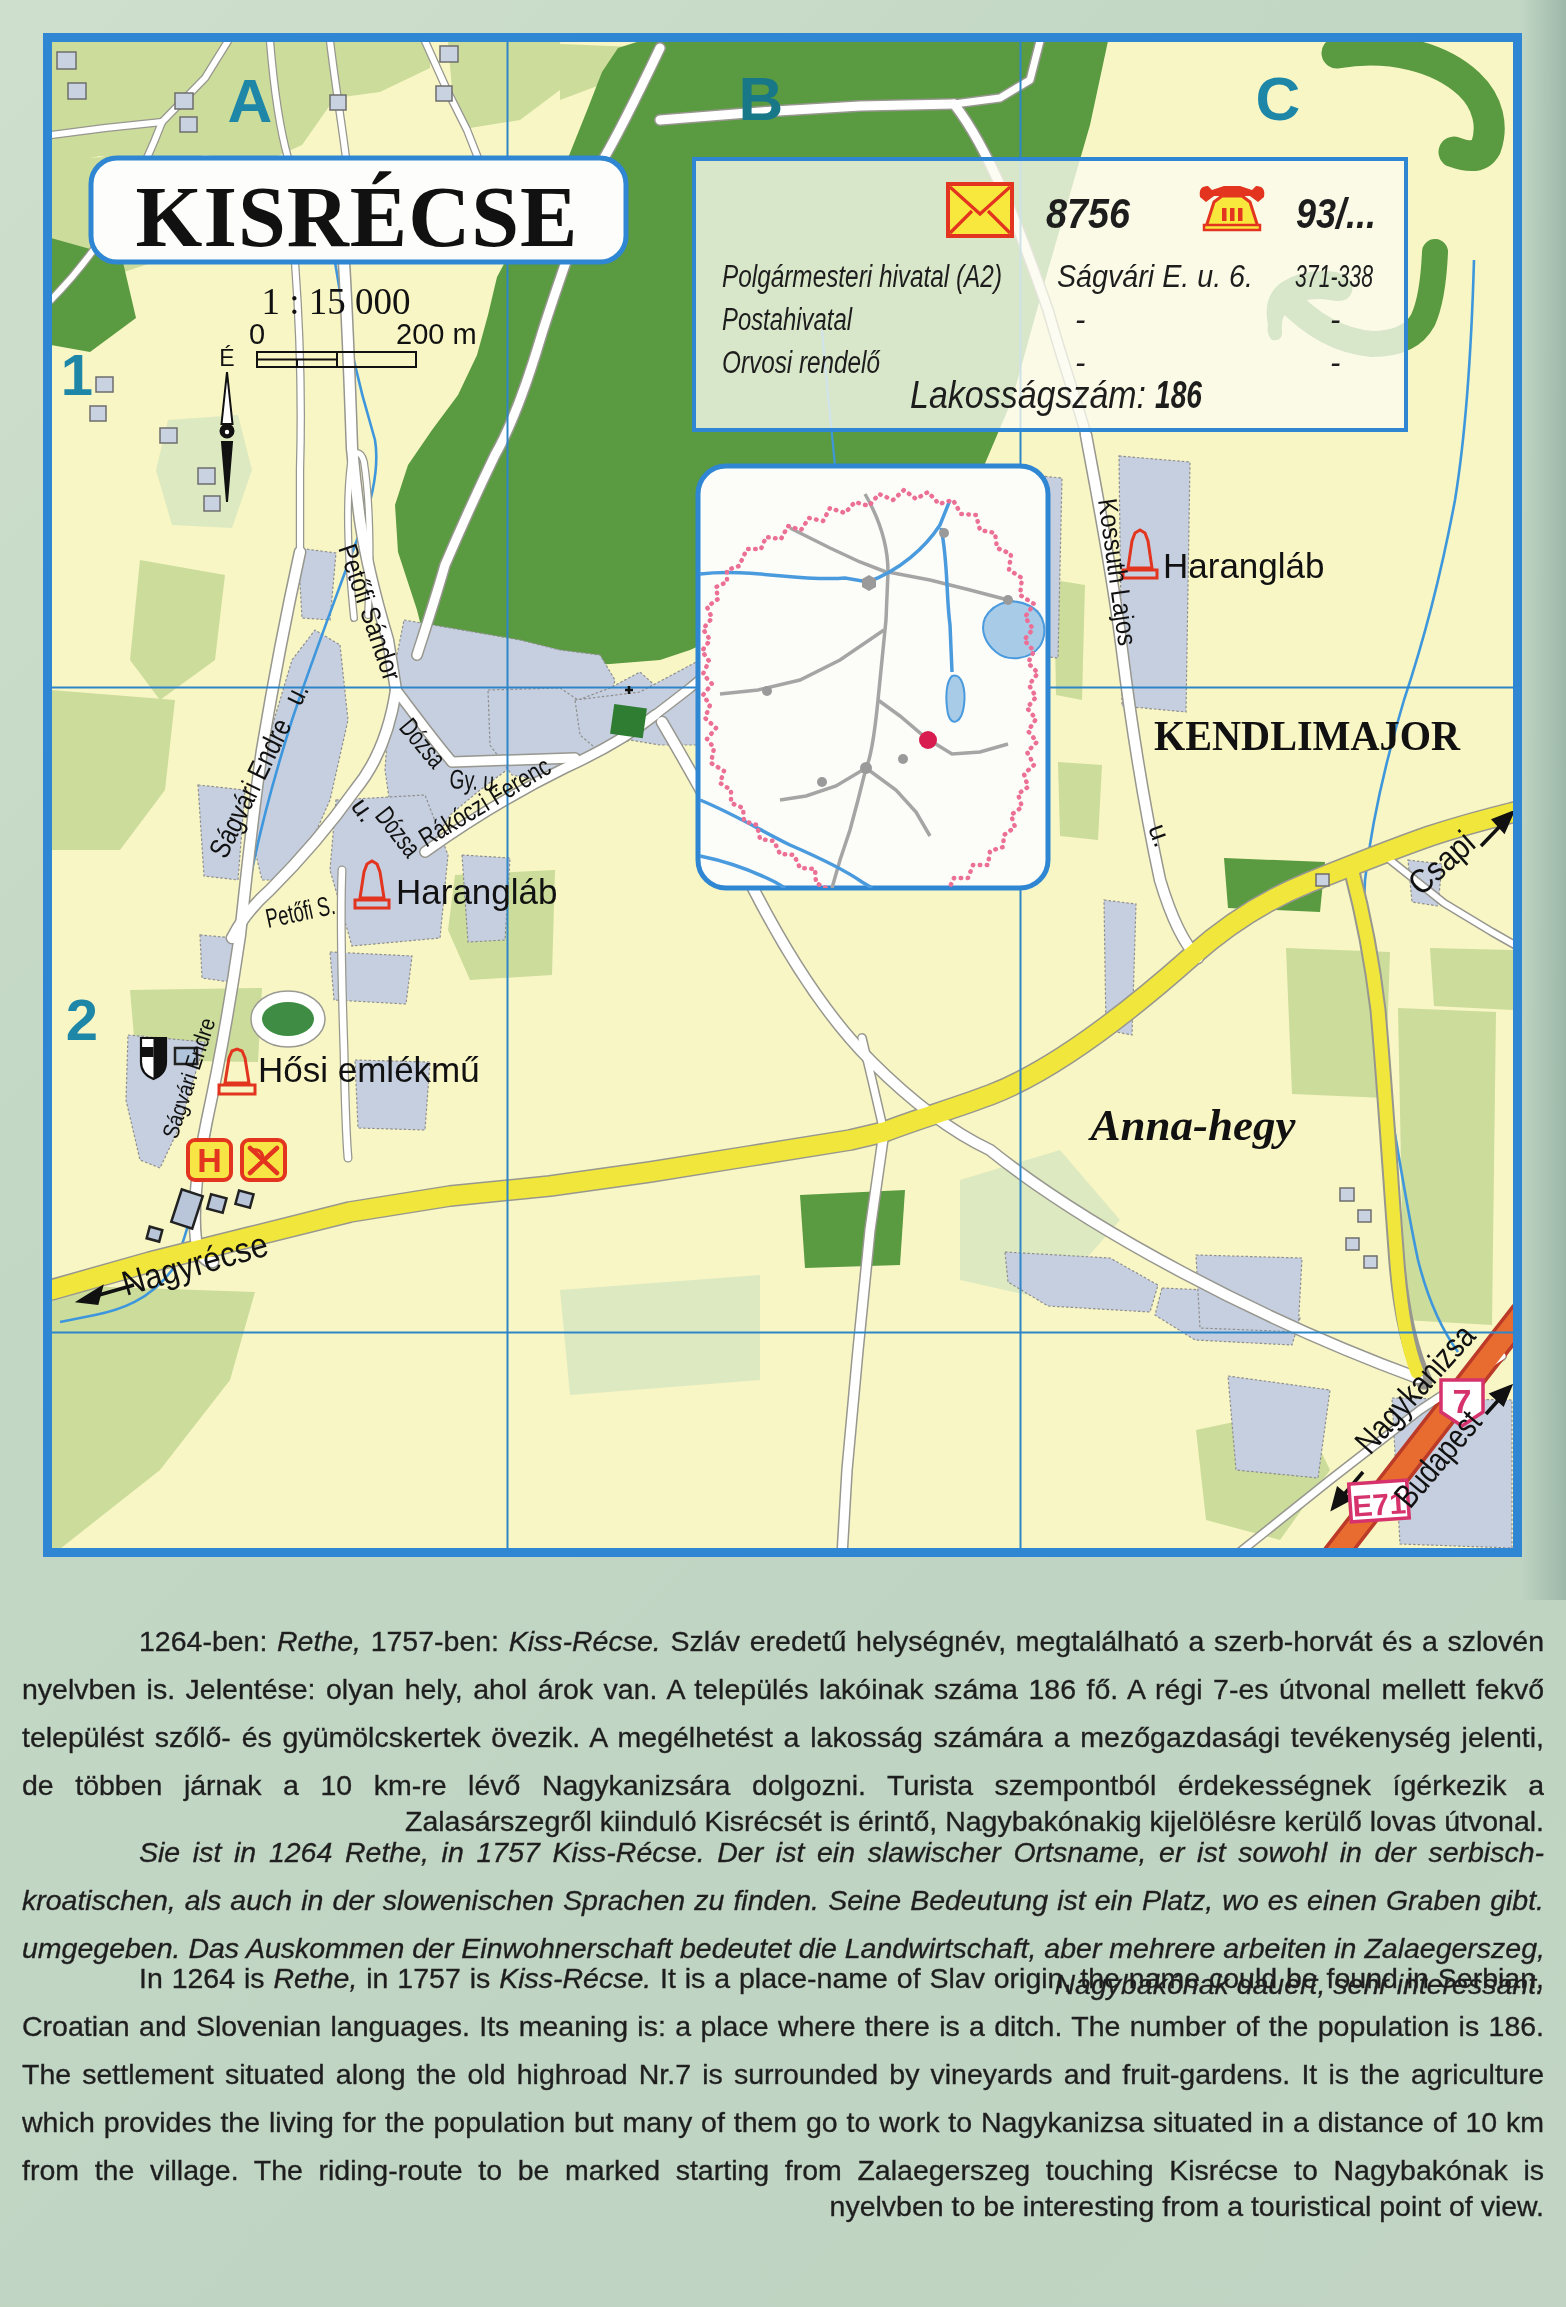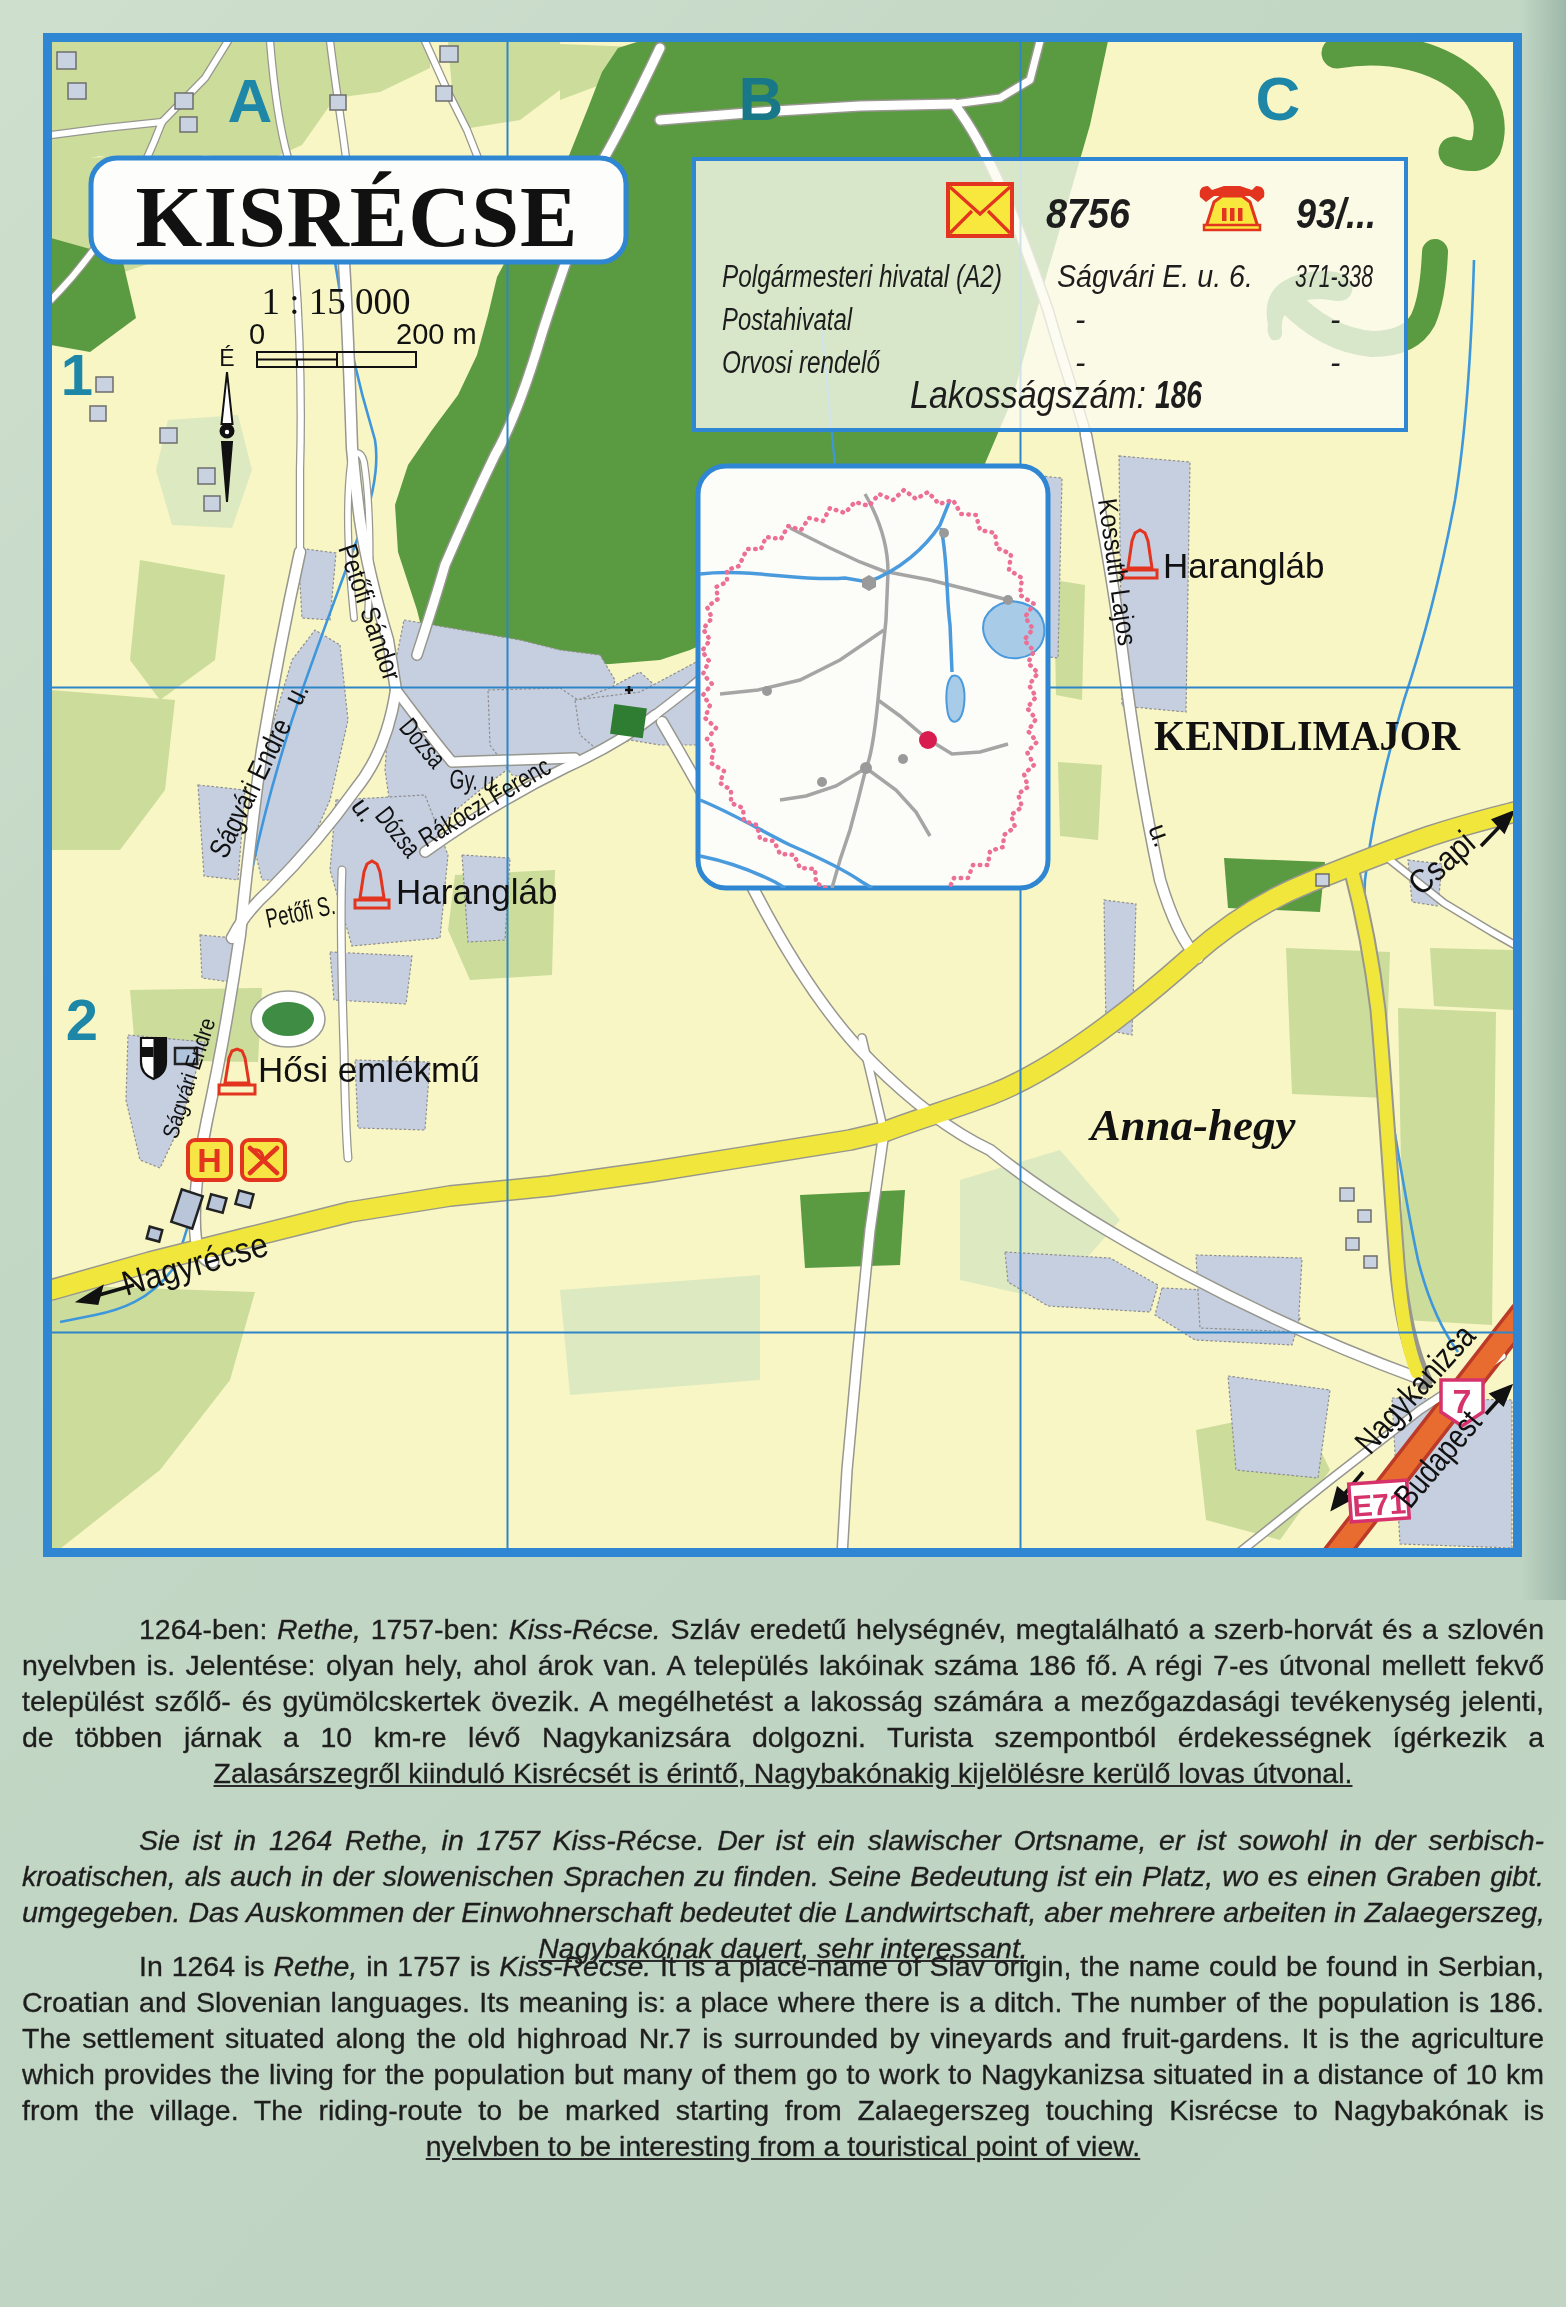--- a/index.html
+++ b/index.html
@@ -1,22 +1,22 @@
 <!DOCTYPE html>
 <html><head>
 <meta charset="utf-8">
 <style>
 html,body{margin:0;padding:0;}
 body{width:1566px;height:2307px;position:relative;background:#c3d7c5;font-family:"Liberation Sans",sans-serif;overflow:hidden;}
 #bg{position:absolute;left:0;top:0;width:1566px;height:2307px;
 background:linear-gradient(135deg,#cfdfce 0%,#c4d8c6 30%,#bfd4c2 70%,#c2d5c4 100%);}
 #mapsvg{position:absolute;left:0;top:0;}
 .txt{position:absolute;left:22px;width:1522px;color:#1d1d1d;font-size:28.5px;line-height:36px;-webkit-text-stroke:0.35px #2a2a2a;}
-.jl{text-align:justify;text-align-last:justify;height:36px;overflow:hidden;white-space:nowrap;}
-.ll{text-align:center;height:36px;white-space:nowrap;text-decoration:underline;}
+.jl{text-align:justify;text-align-last:justify;height:36px;overflow:hidden;white-space:nowrap;margin-top:12px;}
+.ll{text-align:right;height:36px;white-space:nowrap;}
 .ind{text-indent:117px;}
 .it{font-style:italic;}
 </style>
 </head>
 <body>
 <div id="bg"></div>
 <div style="position:absolute;right:0;top:0;width:46px;height:1600px;background:linear-gradient(to right,rgba(160,185,170,0),rgba(150,178,164,0.85));"></div>
 <svg id="mapsvg" width="1566" height="1566" viewBox="0 0 1566 1566">
 <defs>
 <clipPath id="mapclip">

